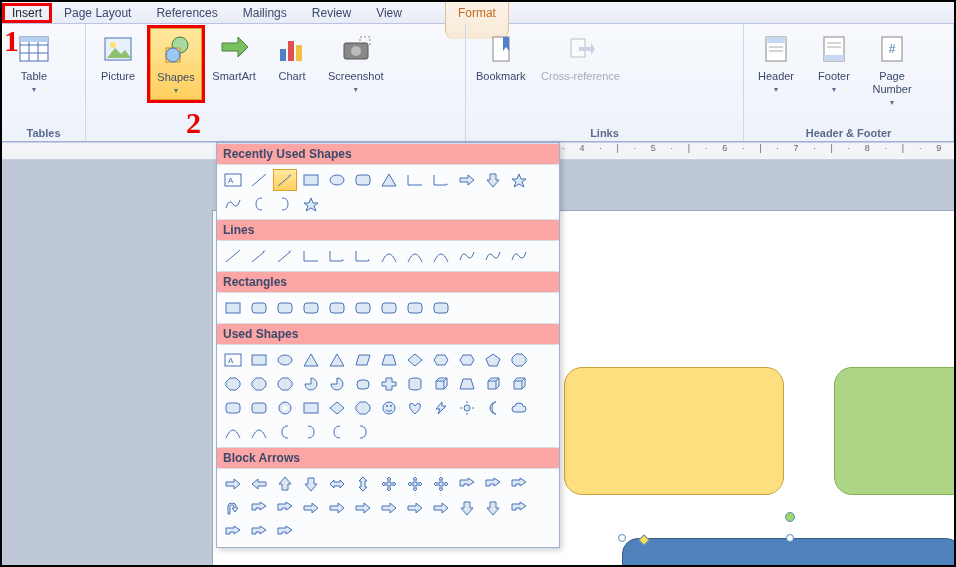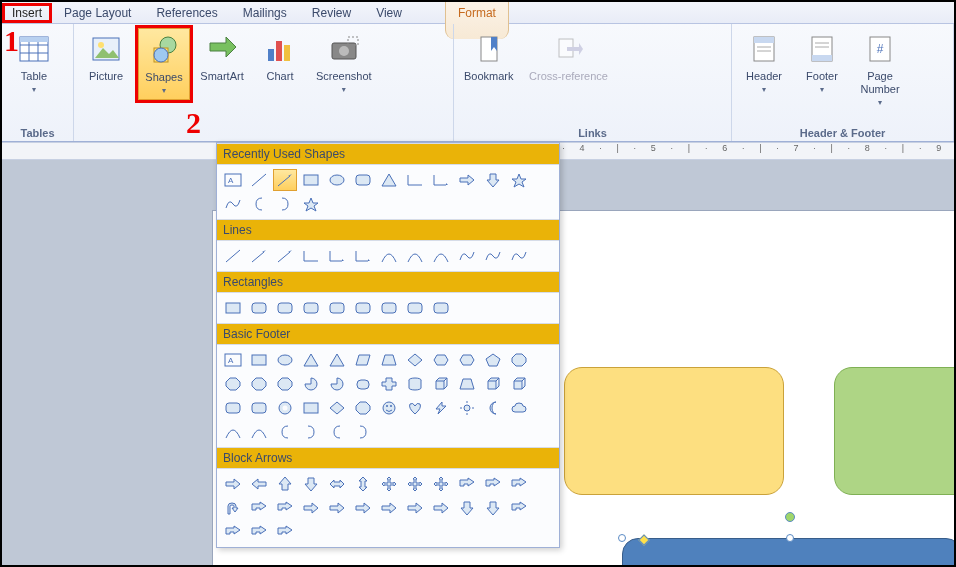--- a/index.html
+++ b/index.html
@@ -24,21 +24,21 @@
 .ruler-inner { position:absolute; left:560px; white-space:nowrap; letter-spacing:6px; }
 .canvas { position:absolute; left:0; right:0; top:158px; bottom:0; background:#bfc8d6; }
 .page { position:absolute; left:210px; top:50px; width:900px; height:500px; background:#fff; border:1px solid #9aa6bc; }
 .shape-yellow { position:absolute; left:562px; top:365px; width:220px; height:128px; background:#fddf80; border:1px solid #caa23a; border-radius:18px; }
 .shape-green { position:absolute; left:832px; top:365px; width:180px; height:128px; background:#aed585; border:1px solid #7fb054; border-radius:18px; }
 .shape-blue { position:absolute; left:620px; top:536px; width:340px; height:60px; background:#4f81bd; border:1.5px solid #385d8a; border-radius:16px; }
 .handle { position:absolute; width:8px; height:8px; background:#fff; border:1px solid #5b8bc5; border-radius:50%; }
 .handle.rot { background:#9fd66b; width:10px; height:10px; }
 .handle.adj { background:#ffe04a; border-radius:0; transform:rotate(45deg); }
 .gallery { position:absolute; left:214px; top:140px; width:344px; background:#fbfcfe; border:1px solid #9fb0d6; box-shadow:2px 2px 6px rgba(0,0,0,.2); z-index:50; font-size:12px; color:#3b4a6b; }
-.gal-sec-title { background:#eab308; padding:3px 6px; font-weight:normal; border-top:1px solid #d6dce8; border-bottom:1px solid #d6dce8; }
+.gal-sec-title { background:#fca5a5; padding:3px 6px; font-weight:bold; border-top:1px solid #d6dce8; border-bottom:1px solid #d6dce8; }
 .gal-grid { display:flex; flex-wrap:wrap; padding:4px 4px; gap:2px; }
 .gal-item { width:24px; height:22px; display:flex; align-items:center; justify-content:center; border:1px solid transparent; }
 .gal-item.selected { border:1px solid #e0a030; background:linear-gradient(#ffe8a0,#ffcf5e); }
 .gal-item svg { width:18px; height:16px; }
 .sel-box { position:absolute; border:3px solid #e00; pointer-events:none; }
 .ico svg { width:32px; height:32px; }
 </style>
 </head>
 <body>
 
@@ -47,21 +47,21 @@
   <div class="tab">Page Layout</div>
   <div class="tab">References</div>
   <div class="tab">Mailings</div>
   <div class="tab">Review</div>
   <div class="tab">View</div>
   <div style="width:30px"></div>
   <div class="tab format">Format</div>
 </div>
 
 <div class="ribbon">
-  <div class="group" style="width:72px">
+  <div class="group" style="width:84px">
     <div class="group-body">
       <div class="rbtn">
         <span class="ico">
             <svg viewBox="0 0 32 32">
               <rect x="2" y="4" width="28" height="24" fill="#fff" stroke="#4a70b8"></rect>
               <line x1="2" y1="12" x2="30" y2="12" stroke="#4a70b8"></line>
               <line x1="2" y1="20" x2="30" y2="20" stroke="#4a70b8"></line>
               <line x1="11" y1="4" x2="11" y2="28" stroke="#4a70b8"></line>
               <line x1="20" y1="4" x2="20" y2="28" stroke="#4a70b8"></line>
               <rect x="2" y="4" width="28" height="5" fill="#b8d0f0"></rect>
@@ -404,21 +404,21 @@
         <svg viewBox="0 0 18 16">
           <rect x="2" y="3" width="14" height="10" rx="3" fill="#dce8f4" stroke="#4a70b8"></rect>
         </svg>
       </div>
       <div class="gal-item">
         <svg viewBox="0 0 18 16">
           <rect x="2" y="3" width="14" height="10" rx="3" fill="#dce8f4" stroke="#4a70b8"></rect>
         </svg>
       </div>
     </div>
-  <div class="gal-sec-title">Basic Footer</div>
+  <div class="gal-sec-title">Used Shapes</div>
   <div class="gal-grid" id="grid-basic">
       <div class="gal-item">
         <svg viewBox="0 0 18 16">
           <rect x="1" y="2" width="16" height="12" fill="none" stroke="#4a70b8"></rect>
           <text x="4" y="11" font-size="8" fill="#4a70b8">A</text>
         </svg>
       </div>
       <div class="gal-item">
         <svg viewBox="0 0 18 16">
           <rect x="2" y="3" width="14" height="10" fill="#dce8f4" stroke="#4a70b8"></rect>

